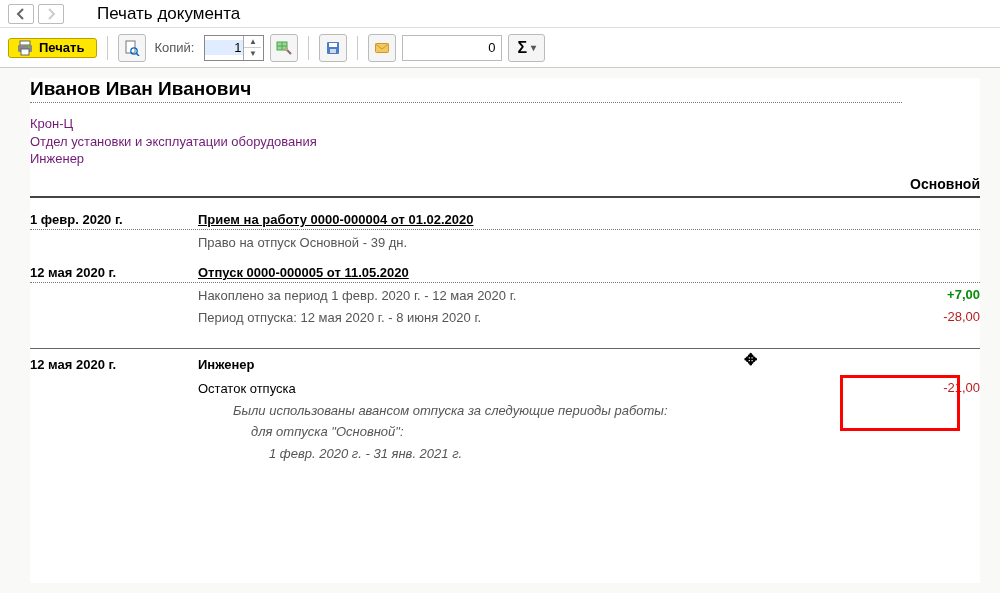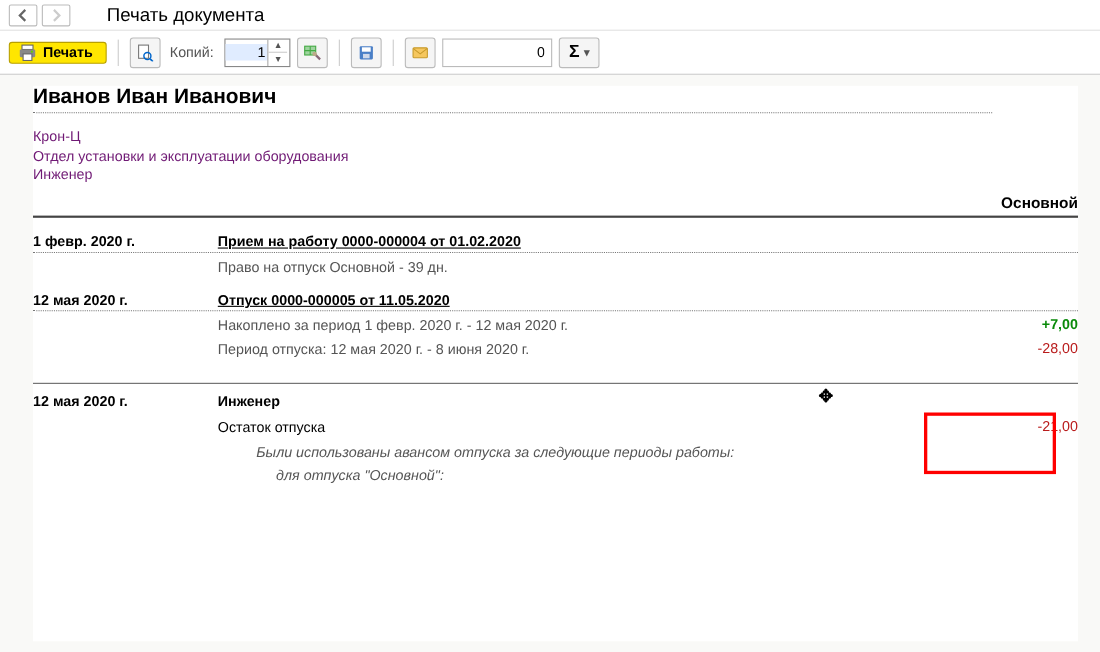--- a/index.html
+++ b/index.html
@@ -221,20 +221,21 @@
       <div class="col-desc italic">Были использованы авансом отпуска за следующие периоды работы:</div>
       <div class="col-val"></div>
     </div>
     <div class="entry-body">
       <div class="col-date"></div>
       <div class="col-desc italic padleft1">для отпуска "Основной":</div>
       <div class="col-val"></div>
     </div>
     <div class="entry-body">
       <div class="col-date"></div>
+      <div class="col-desc italic padleft2">1 февр. 2020 г. - 31 янв. 2021 г.</div>
       <div class="col-val"></div>
     </div>
   </div>
 
   <div class="highlight-box"></div>
 </div>
 
 <div class="move-cursor">✥</div>
 
 </div>

